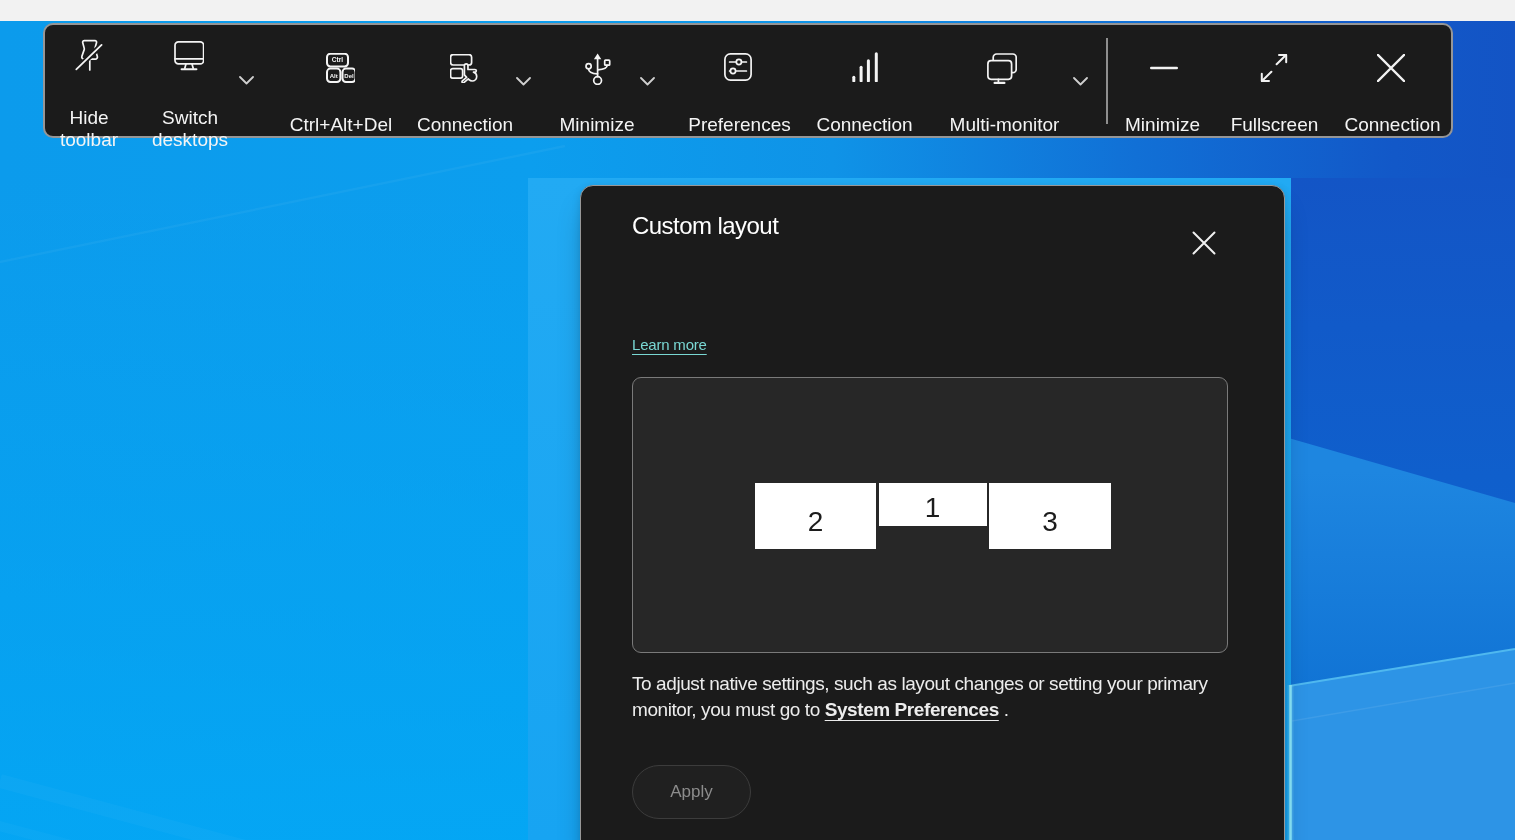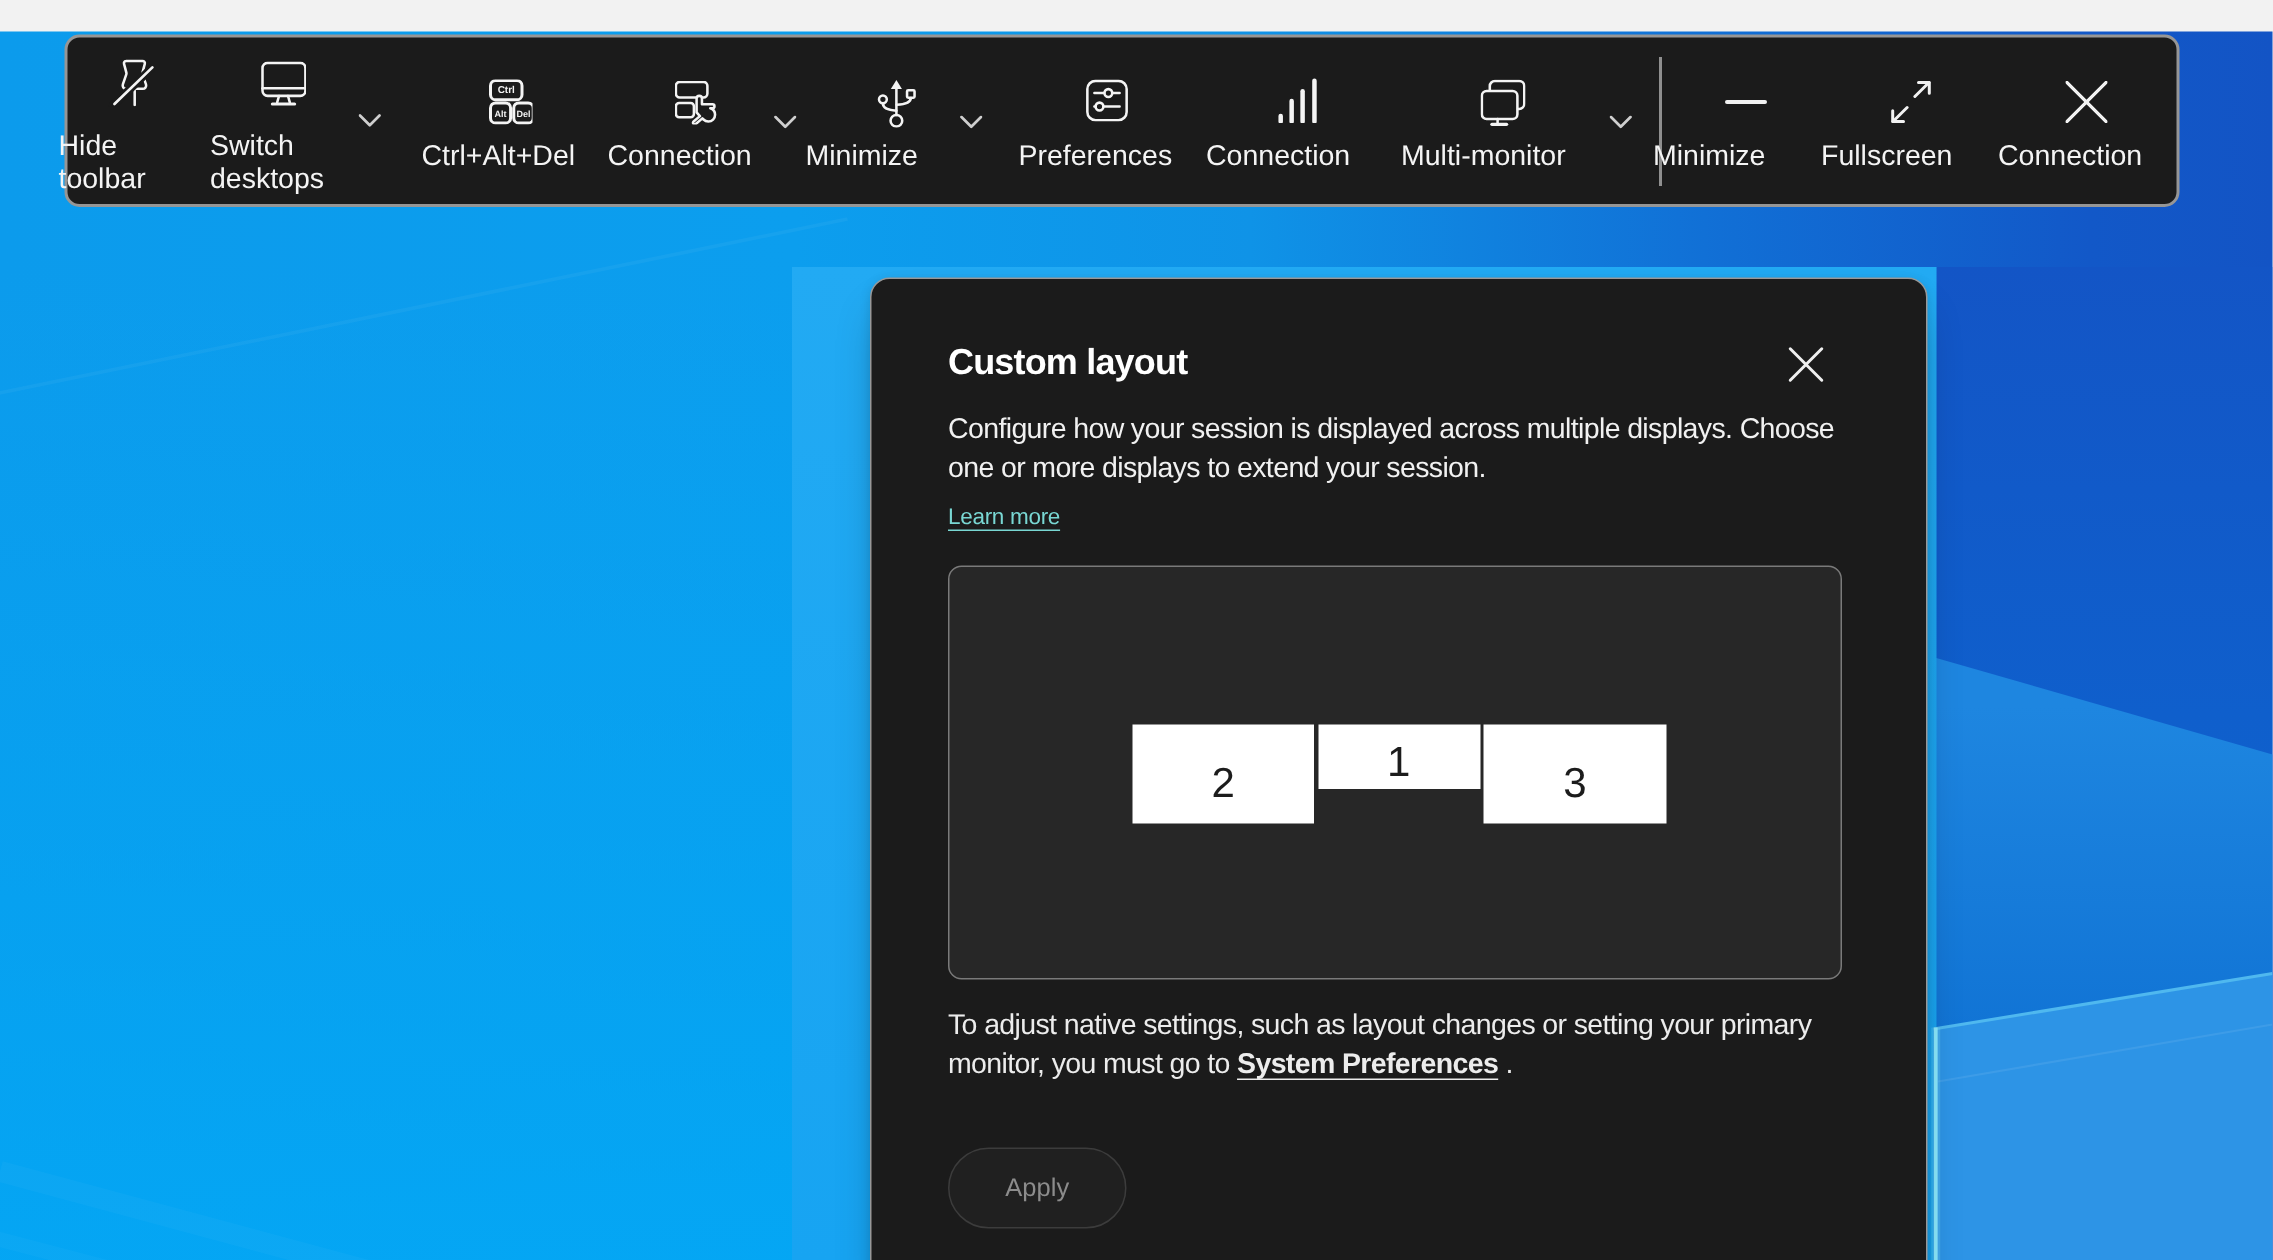--- a/index.html
+++ b/index.html
@@ -4,29 +4,29 @@
 <style>
   * { margin:0; padding:0; box-sizing:border-box; }
   html,body { width:1515px; height:840px; overflow:hidden; background:#f2f2f2;
     font-family:"Liberation Sans", sans-serif; }
   #desktop { position:absolute; left:0; top:21px; width:1515px; height:819px;
     background:linear-gradient(90deg,#0c9bec 0%,#0c9eee 35%,#0f93e7 55%,#1170d6 75%,#1258c8 92%,#1354c5 100%); }
   #bgsvg { position:absolute; left:0; top:0; }
   
   #toolbar { position:absolute; left:43px; top:23px; width:1410px; height:115px;
     background:#1b1b1b; border:2px solid #969696; border-radius:10px; }
-  .tlabel { position:absolute; color:#f4f4f4; font-size:19px; line-height:19px; text-align:left; white-space:nowrap; }
+  .tlabel { position:absolute; color:#f4f4f4; font-size:19px; line-height:19px; text-align:center; white-space:nowrap;margin-top:20px; }
   .tlabel2 { line-height:22.5px; }
   .sep { position:absolute; left:1106px; top:38px; width:2px; height:86px; background:#8f8f8f; }
   .icon { position:absolute; }
   
   #dialog { position:absolute; left:580px; top:185px; width:705px; height:672px;
     background:#1b1b1b; border:1px solid #989898; border-radius:13px;
     box-shadow:0 18px 30px -8px rgba(0,0,10,0.3), 0 2px 8px rgba(0,0,10,0.12); }
-  #dlg-title { position:absolute; left:51px; top:42px; font-size:24px; font-weight:700;
+  #dlg-title { position:absolute; left:51px; top:26px; font-size:24px; font-weight:400;
     letter-spacing:-0.55px; color:#ffffff; }
   #dlg-close { position:absolute; left:611px; top:45px; }
   .dpar { position:absolute; left:51px; color:#f1f1f1; font-size:19px; line-height:26px; letter-spacing:-0.42px; }
   #dlg-learn { position:absolute; left:51px; top:150px; font-size:15px; letter-spacing:-0.2px; color:#79d7d3;
     text-decoration:underline; text-underline-offset:4px; }
   #dlg-panel { position:absolute; left:51px; top:191px; width:596px; height:276px;
     background:#272727; border:1px solid #7a7a7a; border-radius:9px; }
   .mon { position:absolute; background:#ffffff; color:#1c1c1c; font-size:28px;
     display:flex; align-items:center; justify-content:center; }
   .dbtn { position:absolute; top:579px; width:119px; height:54px; background:#202020;
@@ -176,21 +176,20 @@
 
 <svg class="icon" style="left:1377px; top:54px;" width="28" height="28" viewBox="0 0 28 28" fill="none" stroke="#f2f2f2" stroke-width="2.2" stroke-linecap="round">
   <path d="M0.9 0.9 L27.1 27.1 M27.1 0.9 L0.9 27.1"></path>
 </svg>
 
 <div id="dialog">
   <div id="dlg-title">Custom layout</div>
   <svg id="dlg-close" width="24" height="24" viewBox="0 0 24 24" fill="none" stroke="#f0f0f0" stroke-width="2" stroke-linecap="round">
     <path d="M1.5 1.5 L22.5 22.5 M22.5 1.5 L1.5 22.5"></path>
   </svg>
-  <div class="dpar" style="top:88px; width:610px;">Configure how your session is displayed across multiple displays. Choose<br>one or more displays to extend your session.</div>
   <div id="dlg-learn">Learn more</div>
   <div id="dlg-panel">
     <div class="mon" style="left:122px; top:105px; width:121px; height:66px; padding-top:11px;">2</div>
     <div class="mon" style="left:245.5px; top:105px; width:108px; height:43px; padding-top:6px;">1</div>
     <div class="mon" style="left:356px; top:105px; width:122px; height:66px; padding-top:11px;">3</div>
   </div>
   <div class="dpar" style="top:485px; width:620px; color:#ececec;">To adjust native settings, such as layout changes or setting your primary<br>monitor, you must go to <u class="syspref">System Preferences</u>&nbsp;.</div>
   <div class="dbtn" style="left:51px;">Apply</div>
 </div>
 

